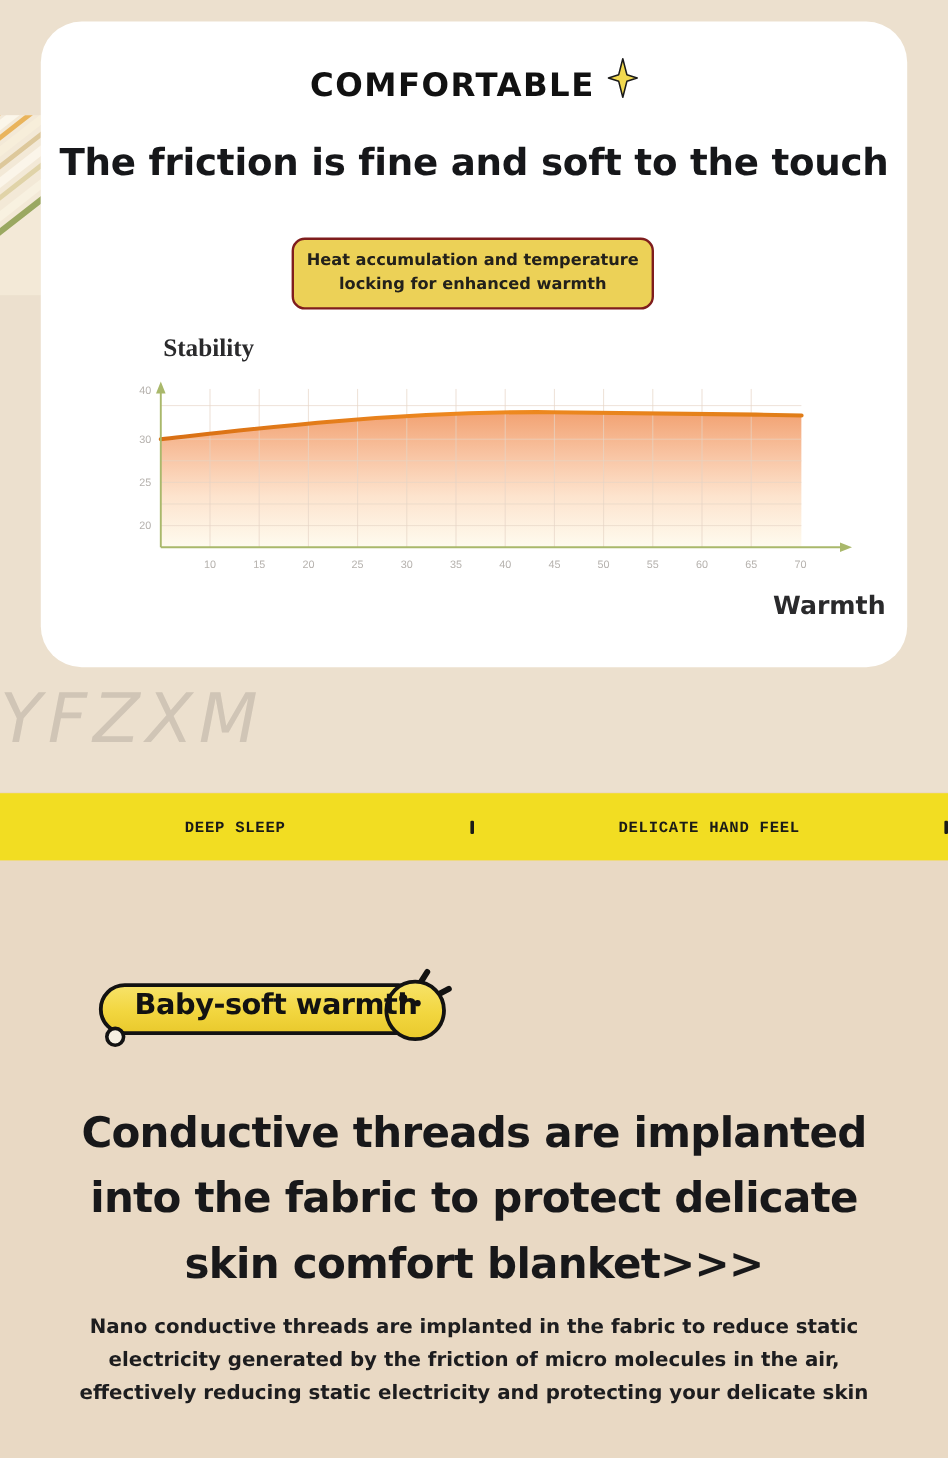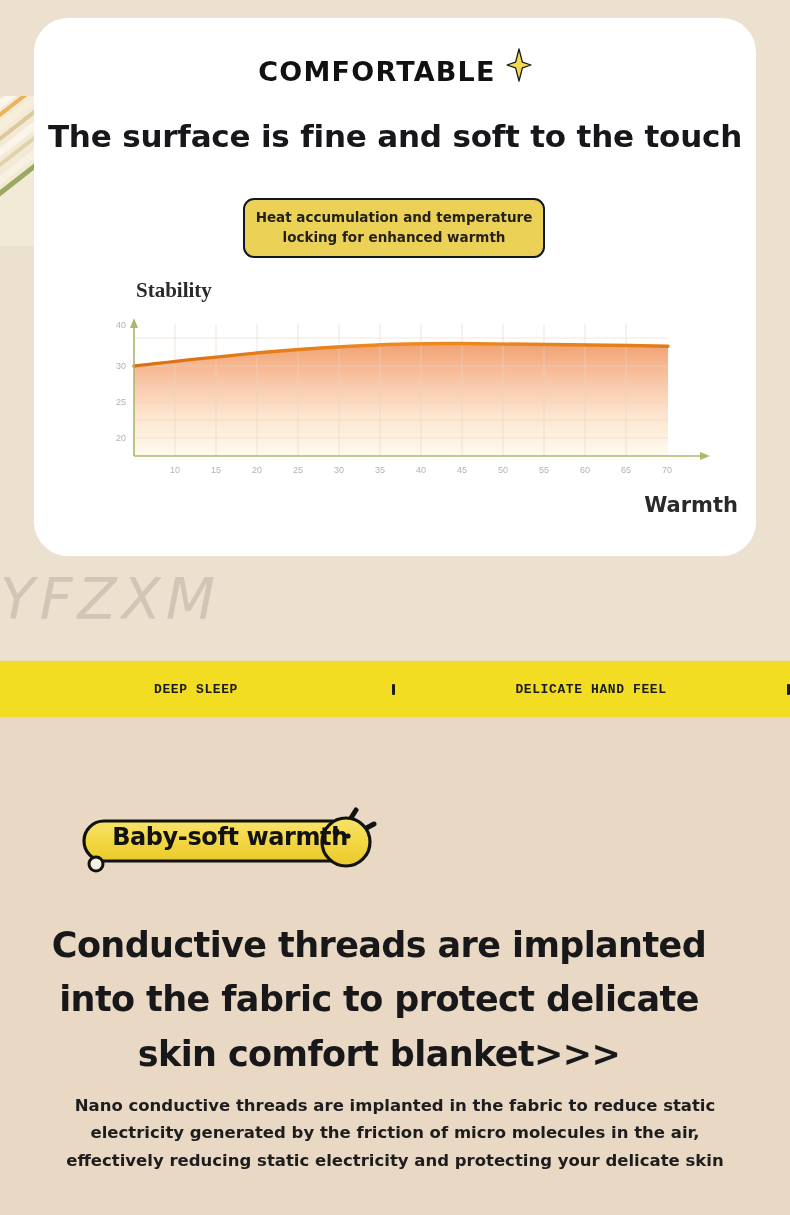--- a/index.html
+++ b/index.html
@@ -116,21 +116,21 @@
   }
 
   
   .pill {
     position: absolute;
     left: 209px;
     top: 180px;
     width: 302px;
     padding: 8px 10px 9px;
     background: #ecd157;
-    border: 2px solid #0f172a;
+    border: 2px solid #7f1d1d;
     border-radius: 11px;
     text-align: center;
     font-family: "DejaVu Sans", sans-serif;
     font-size: 13.5px;
     font-weight: 700;
     line-height: 1.45;
     color: #23211b;
   }
 
   
@@ -228,21 +228,21 @@
     font-size: 24px;
     font-weight: 700;
     color: #121212;
     letter-spacing: -0.4px;
     z-index: 3;
   }
 
   
   .big-heading {
     position: absolute;
-    left: 4px;
+    left: 20px;
     top: 918px;
     width: 750px;
     text-align: center;
     font-family: "DejaVu Sans", sans-serif;
     font-size: 35px;
     font-weight: 700;
     line-height: 1.55;
     color: #18181a;
     letter-spacing: -0.6px;
   }
@@ -286,21 +286,21 @@
 
     <div class="kicker-row">
       <span class="kicker">COMFORTABLE</span>
       <span class="sparkle">
         <svg width="26" height="34" viewBox="0 0 26 34">
           <path d="M13 1 L16.4 14.2 L25 17 L16.4 19.8 L13 33 L9.6 19.8 L1 17 L9.6 14.2 Z" fill="#f2d94f" stroke="#1b1b1b" stroke-width="1.3" stroke-linejoin="round"></path>
         </svg>
       </span>
     </div>
 
-    <div class="headline">The surface is fine and soft to the touch</div>
+    <div class="headline">The friction is fine and soft to the touch</div>
 
     <div class="pill">Heat accumulation and temperature locking for enhanced warmth</div>
 
     <div class="chart-wrap">
 
       <div class="chart-title">Stability</div>
       <div class="chart-xlabel">Warmth</div>
 
       <svg class="chart-svg" width="640" height="180" viewBox="0 0 640 180">
         <defs>

